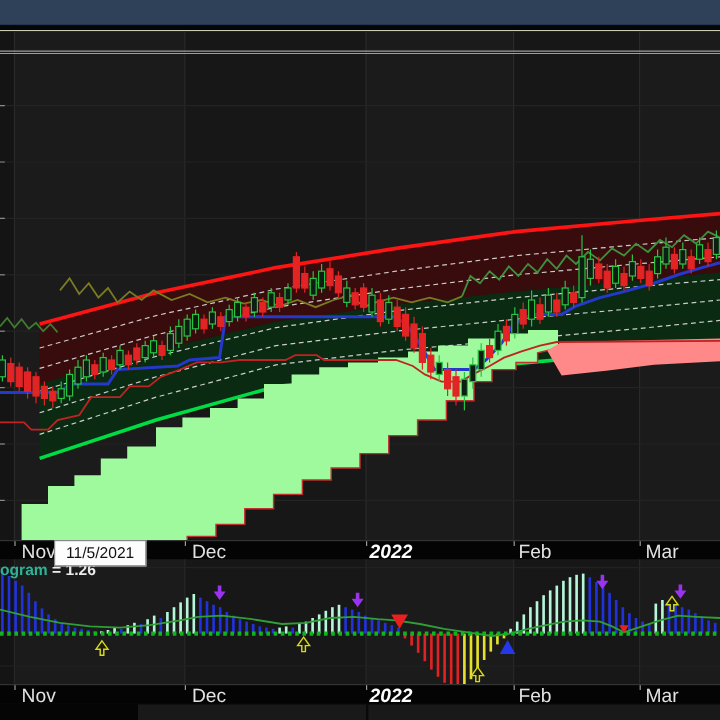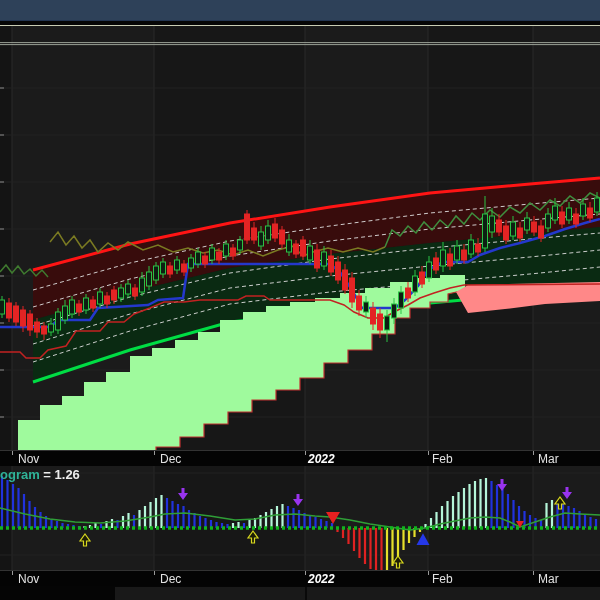--- a/index.html
+++ b/index.html
@@ -6,21 +6,21 @@
   .screen{position:relative;width:600px;height:600px;overflow:hidden;background:#141414;
           font-family:"Liberation Sans",sans-serif;}
   .topbar{position:absolute;left:0;top:0;width:600px;height:21px;background:#2e4159;
           border-bottom:1px solid #223450;box-sizing:border-box;}
   .gap-black{position:absolute;left:0;top:21px;width:600px;height:4px;background:#060606;}
   .pale-line{position:absolute;left:0;top:25px;width:600px;height:1px;background:#c9cdb4;}
   .chart-main{position:absolute;left:0;top:26px;width:600px;height:424px;}
   .chart-main svg, .panel-hist svg{display:block;}
   .time-axis{position:absolute;left:0;width:600px;height:16px;background:#040404;
              border-top:1px solid #333;box-sizing:border-box;}
-  .time-axis .axis-label{position:absolute;top:1px;font-size:12px;color:#e2e2e2;white-space:nowrap;}
+  .time-axis .axis-label{position:absolute;top:1px;font-size:16px;color:#e2e2e2;white-space:nowrap;}
   .time-axis .axis-label.bold{font-weight:bold;color:#fff;font-style:italic;}
   .time-axis .tick{position:absolute;top:0;width:1px;height:4px;background:#9a9a9a;}
   .axis-main{top:450px;}
   .axis-bottom{top:570px;}
   .tooltip{position:absolute;left:45px;top:-1px;height:20px;padding:0 9px;background:#fdfdfd;
            border:1px solid #888;color:#111;font-size:13px;line-height:20px;z-index:5;}
   .panel-hist{position:absolute;left:0;top:466px;width:504px;height:104px;}
   .ind-label{position:absolute;left:0;top:1px;font-size:13px;font-weight:bold;z-index:4;white-space:nowrap;}
   .ind-label .frag{color:#2fb398;}
   .ind-label .val{color:#ececec;}
@@ -255,20 +255,21 @@
           <rect x="580.5" y="204" width="5" height="12" fill="#0d1f12" stroke="#2bc244" stroke-width="1"></rect>
           <line x1="590" y1="202" x2="590" y2="222" stroke="#e32424" stroke-width="1"></line>
           <rect x="587.5" y="208" width="5" height="10" fill="#e32424" stroke="#e32424" stroke-width="1"></rect>
           <line x1="597" y1="192" x2="597" y2="216" stroke="#2bc244" stroke-width="1"></line>
           <rect x="594.5" y="198" width="5" height="14" fill="#0d1f12" stroke="#2bc244" stroke-width="1"></rect>
         </g>
       </svg>
   </div>
 
   <div class="time-axis axis-main" id="axisMain">
+    <div class="tooltip">11/5/2021</div>
   <div class="tick" style="left: 12px;"></div>
       <span class="axis-label" style="left: 18px;">Nov</span>
       <div class="tick" style="left: 154px;"></div>
       <span class="axis-label" style="left: 160px;">Dec</span>
       <div class="tick" style="left: 305px;"></div>
       <span class="axis-label bold" style="left: 308px;">2022</span>
       <div class="tick" style="left: 428px;"></div>
       <span class="axis-label" style="left: 432px;">Feb</span>
       <div class="tick" style="left: 533px;"></div>
       <span class="axis-label" style="left: 538px;">Mar</span>

